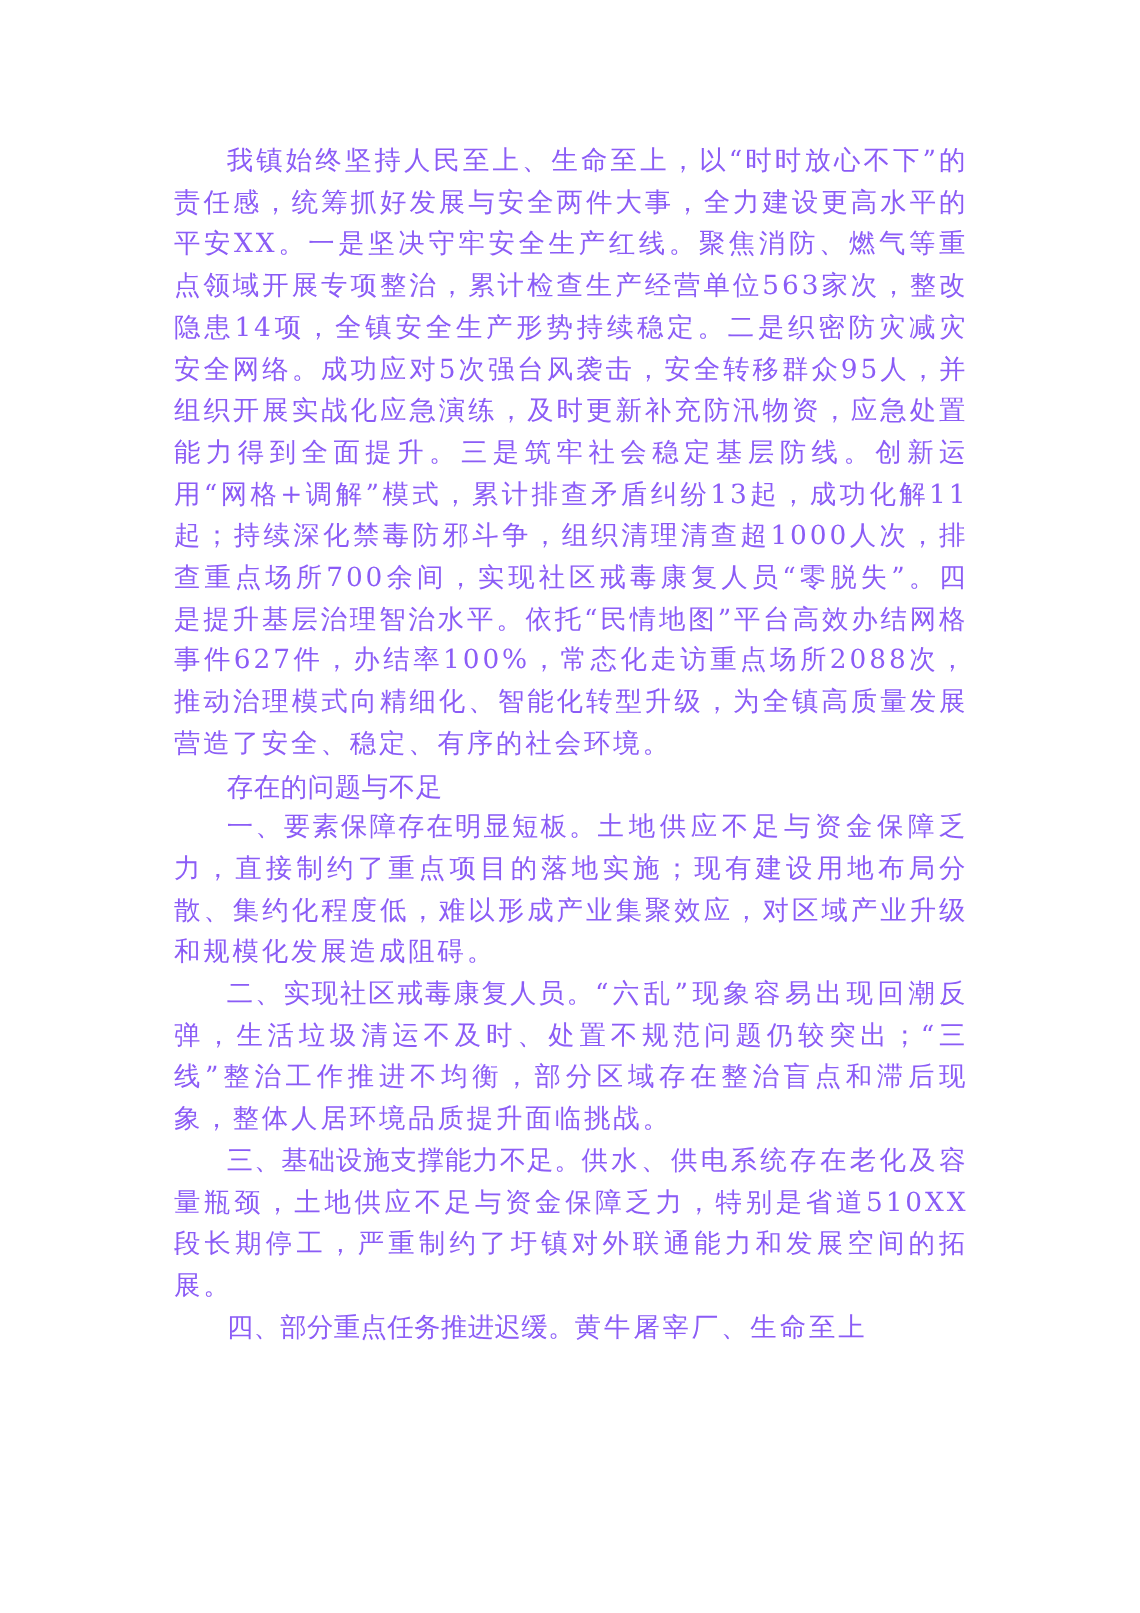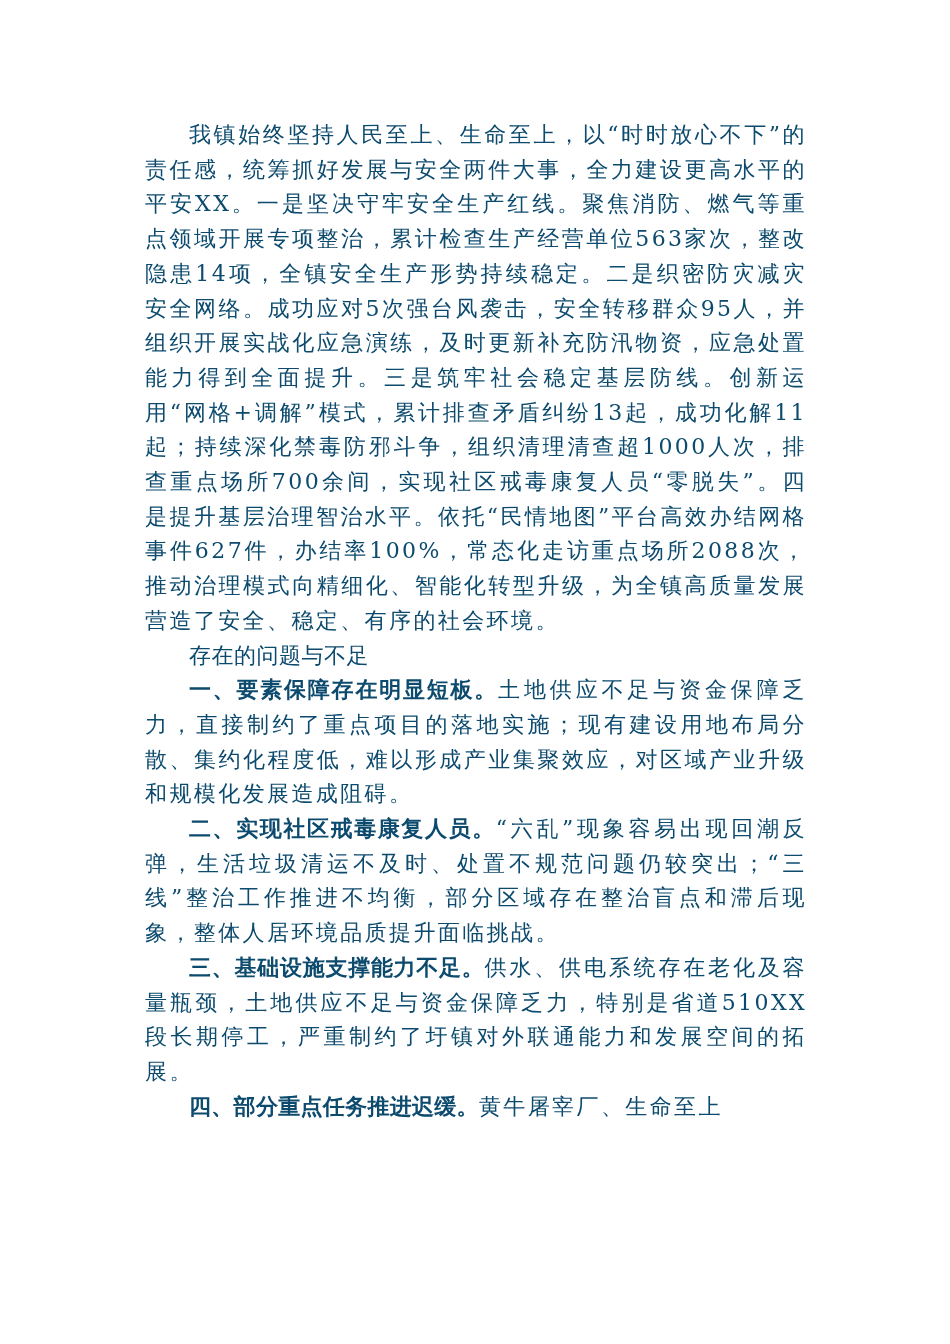--- a/index.html
+++ b/index.html
@@ -4,29 +4,29 @@
   <style>
     html, body { margin: 0; padding: 0; background: #ffffff; }
     body { width: 950px; height: 1344px; overflow: hidden; position: relative; }
     .page {
       position: absolute;
       left: 145px;
       top: 118px;
       width: 662px;
       font-family: "DejaVu Serif", "Liberation Serif", serif;
       font-size: 22px;
-      color: #0c4a6e;
+      color: #8b5cf6;
       line-height: 34.7px;
       letter-spacing: 2.4px;
       text-align: justify;
       text-justify: inter-character;
     }
     .para { margin: 0; text-indent: 2em; }
     .heading { margin: 0; text-indent: 2em; font-family: Liberation Serif, serif; letter-spacing: 0.5px; }
-    .bold-lead { font-weight: bold; font-family: "DejaVu Sans", "Liberation Sans", sans-serif; letter-spacing: 0.3px; }
+    .bold-lead { font-weight: normal; font-family: "DejaVu Sans", "Liberation Sans", sans-serif; letter-spacing: 0.3px; }
   </style>
 </head>
 <body>
 
 <div class="page">
   <p class="para">我镇始终坚持人民至上、生命至上，以“时时放心不下”的责任感，统筹抓好发展与安全两件大事，全力建设更高水平的平安XX。一是坚决守牢安全生产红线。聚焦消防、燃气等重点领域开展专项整治，累计检查生产经营单位563家次，整改隐患14项，全镇安全生产形势持续稳定。二是织密防灾减灾安全网络。成功应对5次强台风袭击，安全转移群众95人，并组织开展实战化应急演练，及时更新补充防汛物资，应急处置能力得到全面提升。三是筑牢社会稳定基层防线。创新运用“网格+调解”模式，累计排查矛盾纠纷13起，成功化解11起；持续深化禁毒防邪斗争，组织清理清查超1000人次，排查重点场所700余间，实现社区戒毒康复人员“零脱失”。四是提升基层治理智治水平。依托“民情地图”平台高效办结网格事件627件，办结率100%，常态化走访重点场所2088次，推动治理模式向精细化、智能化转型升级，为全镇高质量发展营造了安全、稳定、有序的社会环境。</p>
   <p class="heading">存在的问题与不足</p>
 
   <p class="para"><span class="bold-lead">一、要素保障存在明显短板。</span><span>土地供应不足与资金保障乏力，直接制约了重点项目的落地实施；现有建设用地布局分散、集约化程度低，难以形成产业集聚效应，对区域产业升级和规模化发展造成阻碍。</span></p>
 

